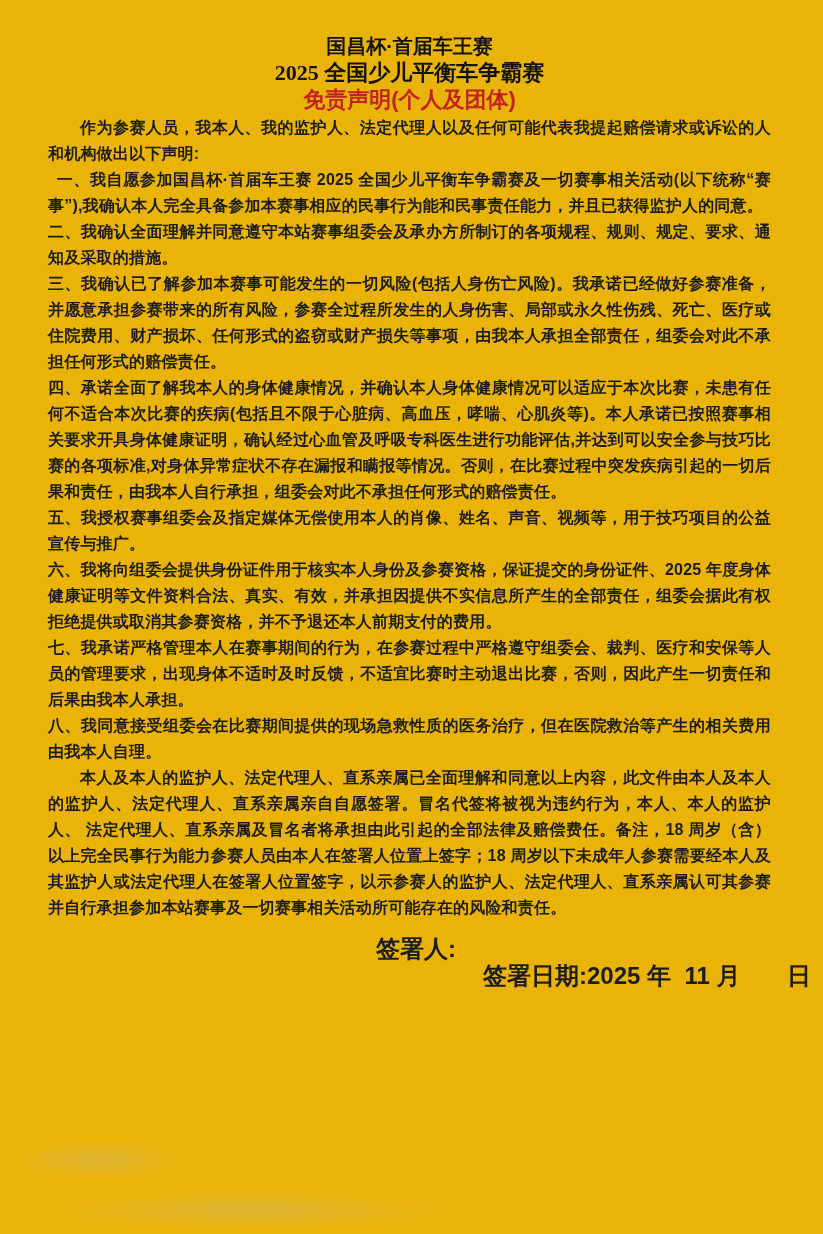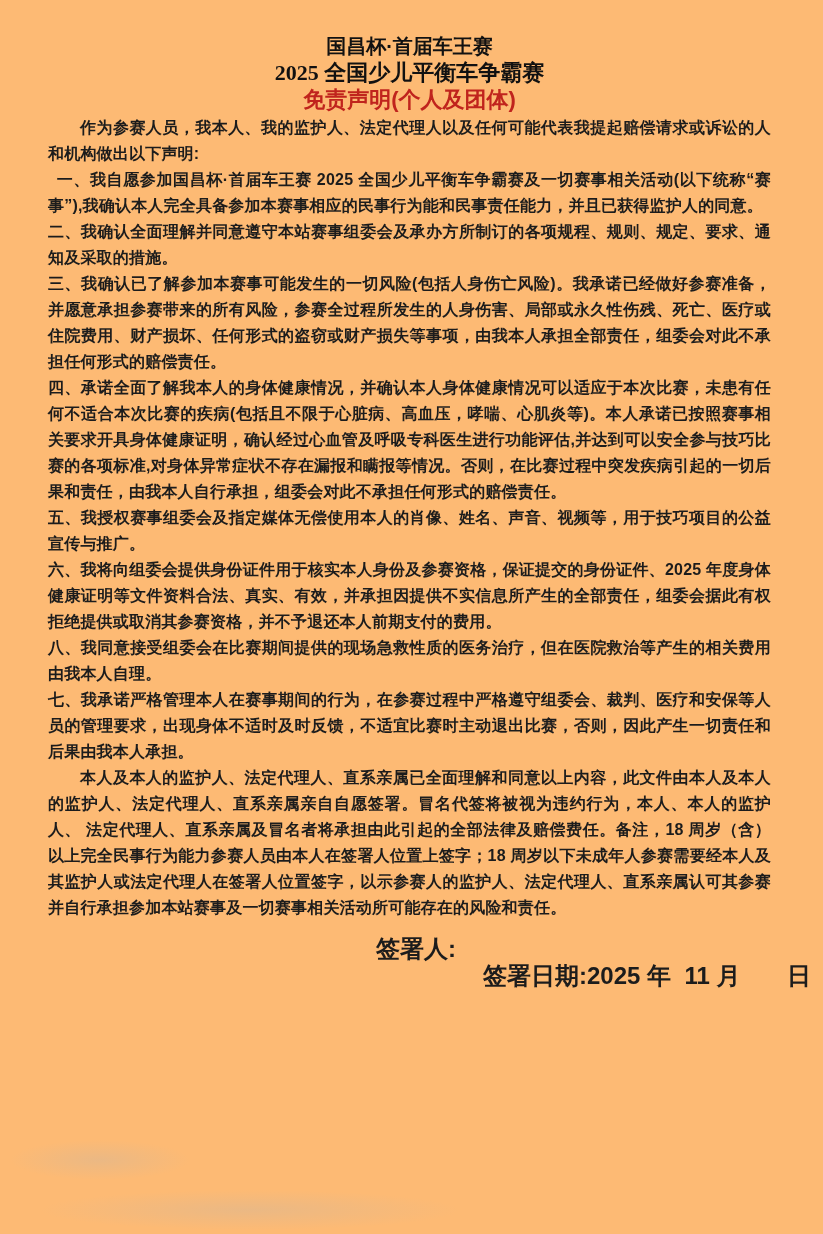--- a/index.html
+++ b/index.html
@@ -1,20 +1,20 @@
 <!DOCTYPE html>
 <html lang="zh"><head>
 <meta charset="utf-8">
 <style>
   html,body{margin:0;padding:0;background:#e9e9e9;}
   .page{
     position:relative;
     width:823px;height:1234px;
     margin:0 auto;
-    background:#fdba74;
+    background:#eab308;
     box-sizing:border-box;
     padding:33px 52px 0 48px;
     font-family:"Liberation Sans","DejaVu Sans",sans-serif;
     color:#1c1c1c;
     overflow:hidden;
   }
   .doc-title{
     text-align:center;font-weight:700;color:#111;
     font-size:20px;line-height:26px;margin:0;
   }
@@ -56,22 +56,22 @@
   <h3 class="doc-disclaimer-title" style="color: rgb(192, 36, 29);">免责声明(个人及团体)</h3>
 
   <div class="body-text">
     <p class="indent-2">作为参赛人员，我本人、我的监护人、法定代理人以及任何可能代表我提起赔偿请求或诉讼的人和机构做出以下声明:</p>
     <p class="indent-half">一、我自愿参加国昌杯·首届车王赛 2025 全国少儿平衡车争霸赛及一切赛事相关活动(以下统称“赛事”),我确认本人完全具备参加本赛事相应的民事行为能和民事责任能力，并且已获得监护人的同意。</p>
     <p>二、我确认全面理解并同意遵守本站赛事组委会及承办方所制订的各项规程、规则、规定、要求、通知及采取的措施。</p>
     <p>三、我确认已了解参加本赛事可能发生的一切风险(包括人身伤亡风险)。我承诺已经做好参赛准备，并愿意承担参赛带来的所有风险，参赛全过程所发生的人身伤害、局部或永久性伤残、死亡、医疗或住院费用、财产损坏、任何形式的盗窃或财产损失等事项，由我本人承担全部责任，组委会对此不承担任何形式的赔偿责任。</p>
     <p>四、承诺全面了解我本人的身体健康情况，并确认本人身体健康情况可以适应于本次比赛，未患有任何不适合本次比赛的疾病(包括且不限于心脏病、高血压，哮喘、心肌炎等)。本人承诺已按照赛事相关要求开具身体健康证明，确认经过心血管及呼吸专科医生进行功能评估,并达到可以安全参与技巧比赛的各项标准,对身体异常症状不存在漏报和瞒报等情况。否则，在比赛过程中突发疾病引起的一切后果和责任，由我本人自行承担，组委会对此不承担任何形式的赔偿责任。</p>
     <p>五、我授权赛事组委会及指定媒体无偿使用本人的肖像、姓名、声音、视频等，用于技巧项目的公益宣传与推广。</p>
     <p>六、我将向组委会提供身份证件用于核实本人身份及参赛资格，保证提交的身份证件、2025 年度身体健康证明等文件资料合法、真实、有效，并承担因提供不实信息所产生的全部责任，组委会据此有权拒绝提供或取消其参赛资格，并不予退还本人前期支付的费用。</p>
+    <p>七、我承诺严格管理本人在赛事期间的行为，在参赛过程中严格遵守组委会、裁判、医疗和安保等人员的管理要求，出现身体不适时及时反馈，不适宜比赛时主动退出比赛，否则，因此产生一切责任和后果由我本人承担。</p>
     <p>八、我同意接受组委会在比赛期间提供的现场急救性质的医务治疗，但在医院救治等产生的相关费用由我本人自理。</p>
-    <p>七、我承诺严格管理本人在赛事期间的行为，在参赛过程中严格遵守组委会、裁判、医疗和安保等人员的管理要求，出现身体不适时及时反馈，不适宜比赛时主动退出比赛，否则，因此产生一切责任和后果由我本人承担。</p>
     <p class="indent-2">本人及本人的监护人、法定代理人、直系亲属已全面理解和同意以上内容，此文件由本人及本人的监护人、法定代理人、直系亲属亲自自愿签署。冒名代签将被视为违约行为，本人、本人的监护人、 法定代理人、直系亲属及冒名者将承担由此引起的全部法律及赔偿费任。备注，18 周岁（含）以上完全民事行为能力参赛人员由本人在签署人位置上签字；18 周岁以下未成年人参赛需要经本人及其监护人或法定代理人在签署人位置签字，以示参赛人的监护人、法定代理人、直系亲属认可其参赛并自行承担参加本站赛事及一切赛事相关活动所可能存在的风险和责任。</p>
   </div>
 
   <div class="sig-block">
     <div class="sig-name">签署人:</div>
     <div class="sig-date">签署日期:2025 年  11 月       日</div>
   </div>
 
   <div class="scan-artifact artifact-1"></div>
   <div class="scan-artifact artifact-2"></div>

